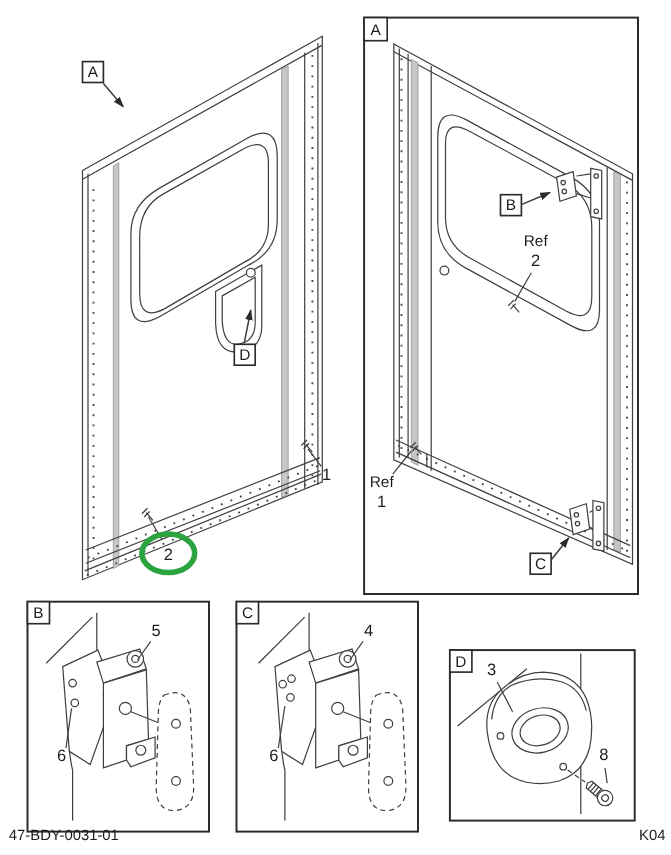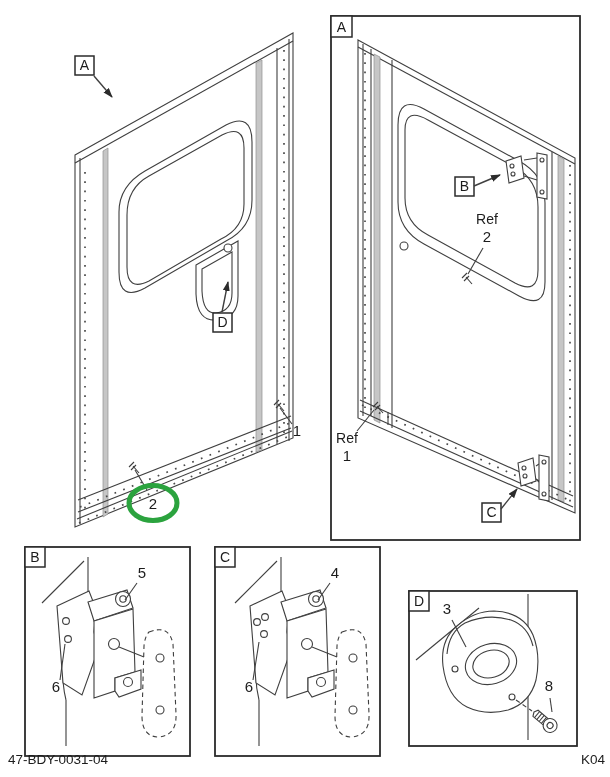--- a/index.html
+++ b/index.html
@@ -236,15 +236,15 @@
       <text class="tnum" x="447" y="614">3</text>
       <path class="ln" d="M452,620 L466,647"></path>
     </g>
     <g>
       <text class="tnum" x="549" y="691">8</text>
       <path class="ln" d="M550,698 L552,712"></path>
     </g>
   </g>
 </svg>
 
-<div class="footer footer-left">47-BDY-0031-04</div>
+<div class="footer footer-left">47-BDY-0031-01</div>
 <div class="footer footer-right">K04</div>
 </div>
 
 </body></html>

